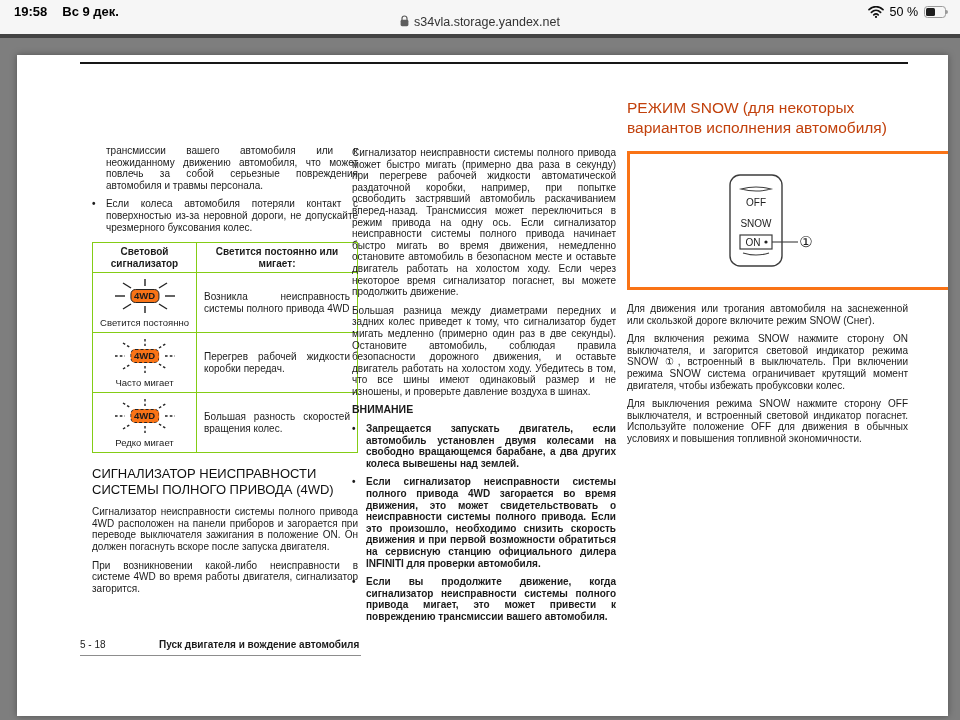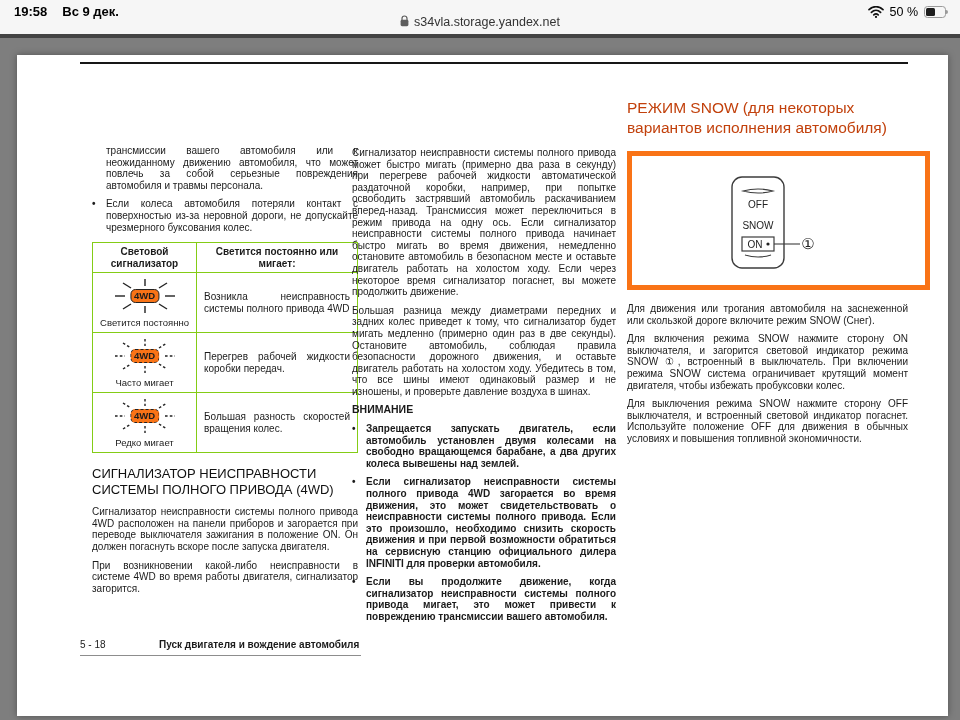--- a/index.html
+++ b/index.html
@@ -94,21 +94,21 @@
   }
   .ind.dashed .ind-label { border-style:dashed; }
   .ind-caption { font-size:9.5px; margin-top:1px; text-align:center; }
 
   
   .warn-h { font-weight:bold; font-size:10.5px; text-align:left; margin:3px 0 7px; }
   .warn .bullet-item { font-weight:bold; }
 
   
   .figure {
-    border:5px solid #f97316; width:303px; height:139px; position:relative;
+    border:3px solid #f97316; width:333px; height:139px; position:relative;
     margin-bottom:13px; background:#fff;
   }
 
   
   .footer {
     position:absolute; left:63px; top:584px; width:500px;
     display:flex; align-items:baseline; font-size:10px;
   }
   .footer .pn { width:43px; }
   .footer .ch { font-weight:bold;margin-left:36px; }

